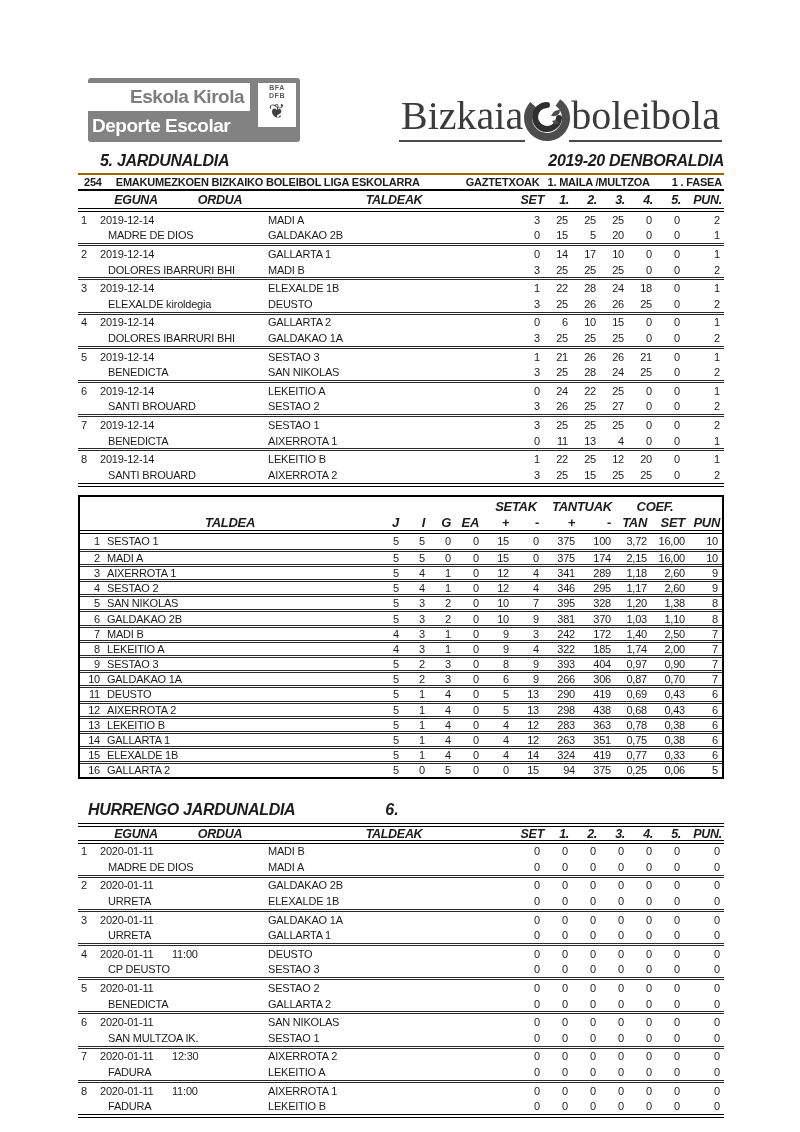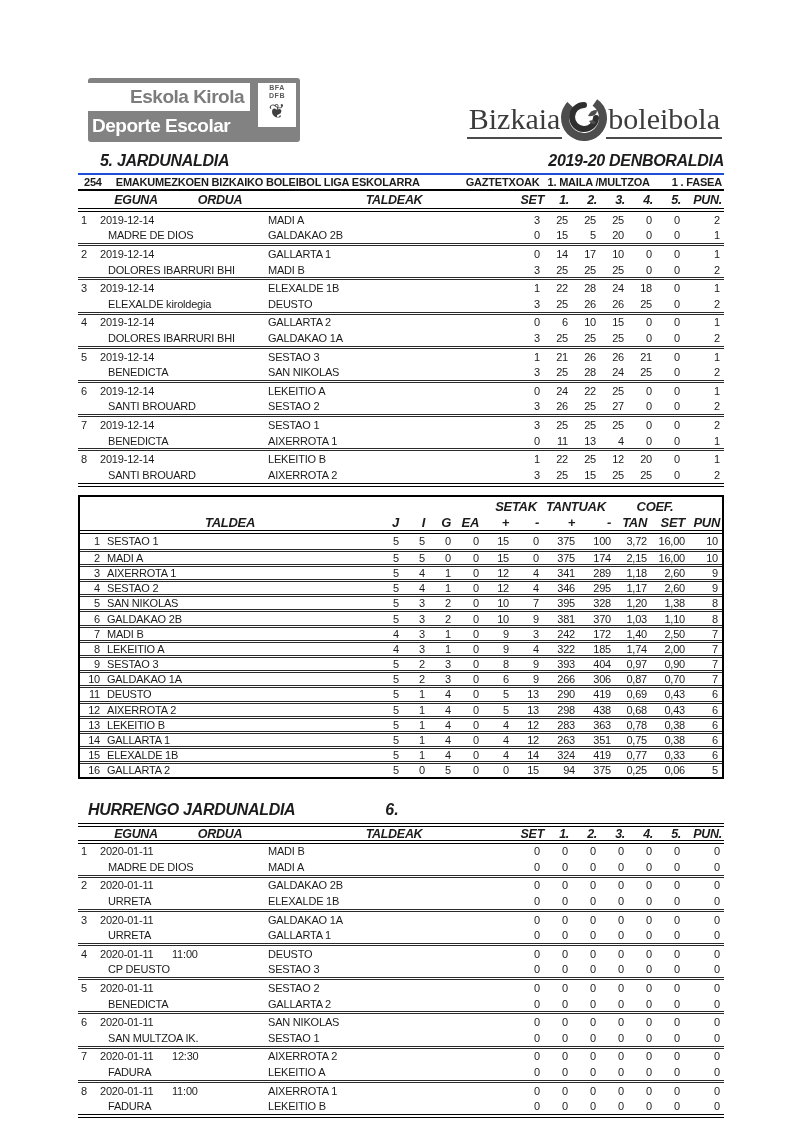--- a/index.html
+++ b/index.html
@@ -29,33 +29,33 @@
   .logo-bottom span { color:#ffffff; font-weight:bold; font-size:19px; letter-spacing:-0.5px; }
   .badge {
     position:absolute; right:4px; top:5px; width:38px; height:44px; background:#ffffff;
     display:flex; flex-direction:column; align-items:center; padding-top:1px;
   }
   .badge .btxt { font-size:7px; font-weight:bold; color:#5a5a5a; line-height:8px; letter-spacing:0.5px; }
   .badge .bicon { font-size:20px; color:#3f3f3f; line-height:22px; }
 
   .brand { display:flex; align-items:center; margin-top:14px; margin-right:2px; }
   .brand .bword {
-    font-family:"Liberation Serif", serif; font-size:30px; color:#3b3b3b;
-    border-bottom:2px solid #4a4a4a; padding:0 2px 3px 2px; line-height:30px;
+    font-family:"Liberation Serif", serif; font-size:40px; color:#3b3b3b;
+    border-bottom:2px solid #4a4a4a; padding:0 2px 9px 2px; line-height:30px;
   }
   .brand .bmark { width:52px; height:52px; margin:0 -4px 6px -4px; position:relative; z-index:1; }
 
   
   .titlerow { display:flex; justify-content:space-between; margin-top:4px; }
   .titlerow .t { font-size:16px; font-weight:bold; font-style:italic; letter-spacing:-0.3px; }
   .titlerow .t.left { margin-left:22px;text-align:right; }
 
   
   .leaguebar {
-    margin-top:3px; border-top:2px solid #1d4ed8; border-bottom:2px solid #000;
+    margin-top:3px; border-top:2px solid #a16207; border-bottom:2px solid #000;
     display:flex; align-items:center; height:18px; font-size:11px; font-weight:bold;
     letter-spacing:-0.2px; white-space:nowrap;
   }
   .leaguebar .code { margin-left:6px; }
   .leaguebar .lname { margin-left:14px; flex:1 1 auto; }
   .leaguebar .cat { margin-left:8px; }
   .leaguebar .lvl { margin-left:8px; }
   .leaguebar .phase { margin-left:22px; margin-right:2px; }
 
   
@@ -86,21 +86,21 @@
   
   .standings { margin-top:8px; border:2px solid #000; }
   .srow, .shead1, .shead2 {
     display:grid;
     grid-template-columns:300px 26px 26px 26px 28px 30px 30px 36px 36px 36px 38px 1fr;
     align-items:center;
   }
   .shead1 { height:18px; font-size:13px; font-weight:bold; font-style:italic; letter-spacing:-0.3px; padding-top:2px; }
   .shead1 .stitle { grid-column:1; padding-left:10px; }
   .shead1 .gsetak { grid-column:6 / 8; text-align:center; }
-  .shead1 .gtantuak { grid-column:8 / 10; }
+  .shead1 .gtantuak { grid-column:8 / 10; text-align:center; }
   .shead1 .gcoef { grid-column:10 / 12; text-align:center; }
   .shead2 { height:19px; font-size:13px; font-weight:bold; font-style:italic; letter-spacing:-0.3px; border-bottom:4px double #000; }
   .shead2 .h-taldea { grid-column:1; text-align:center; }
   .shead2 .hn { text-align:right; padding-right:7px; }
   .shead2 .h-pun { text-align:right; padding-right:2px; }
 
   .srow { height:15.2px; font-size:11px; letter-spacing:-0.2px; }
   .srow + .srow { border-top:3px double #2a2a2a; }
   .srow .steam { white-space:nowrap; overflow:hidden; }
   .srow .rank { display:inline-block; width:20px; text-align:right; margin-right:7px; }

